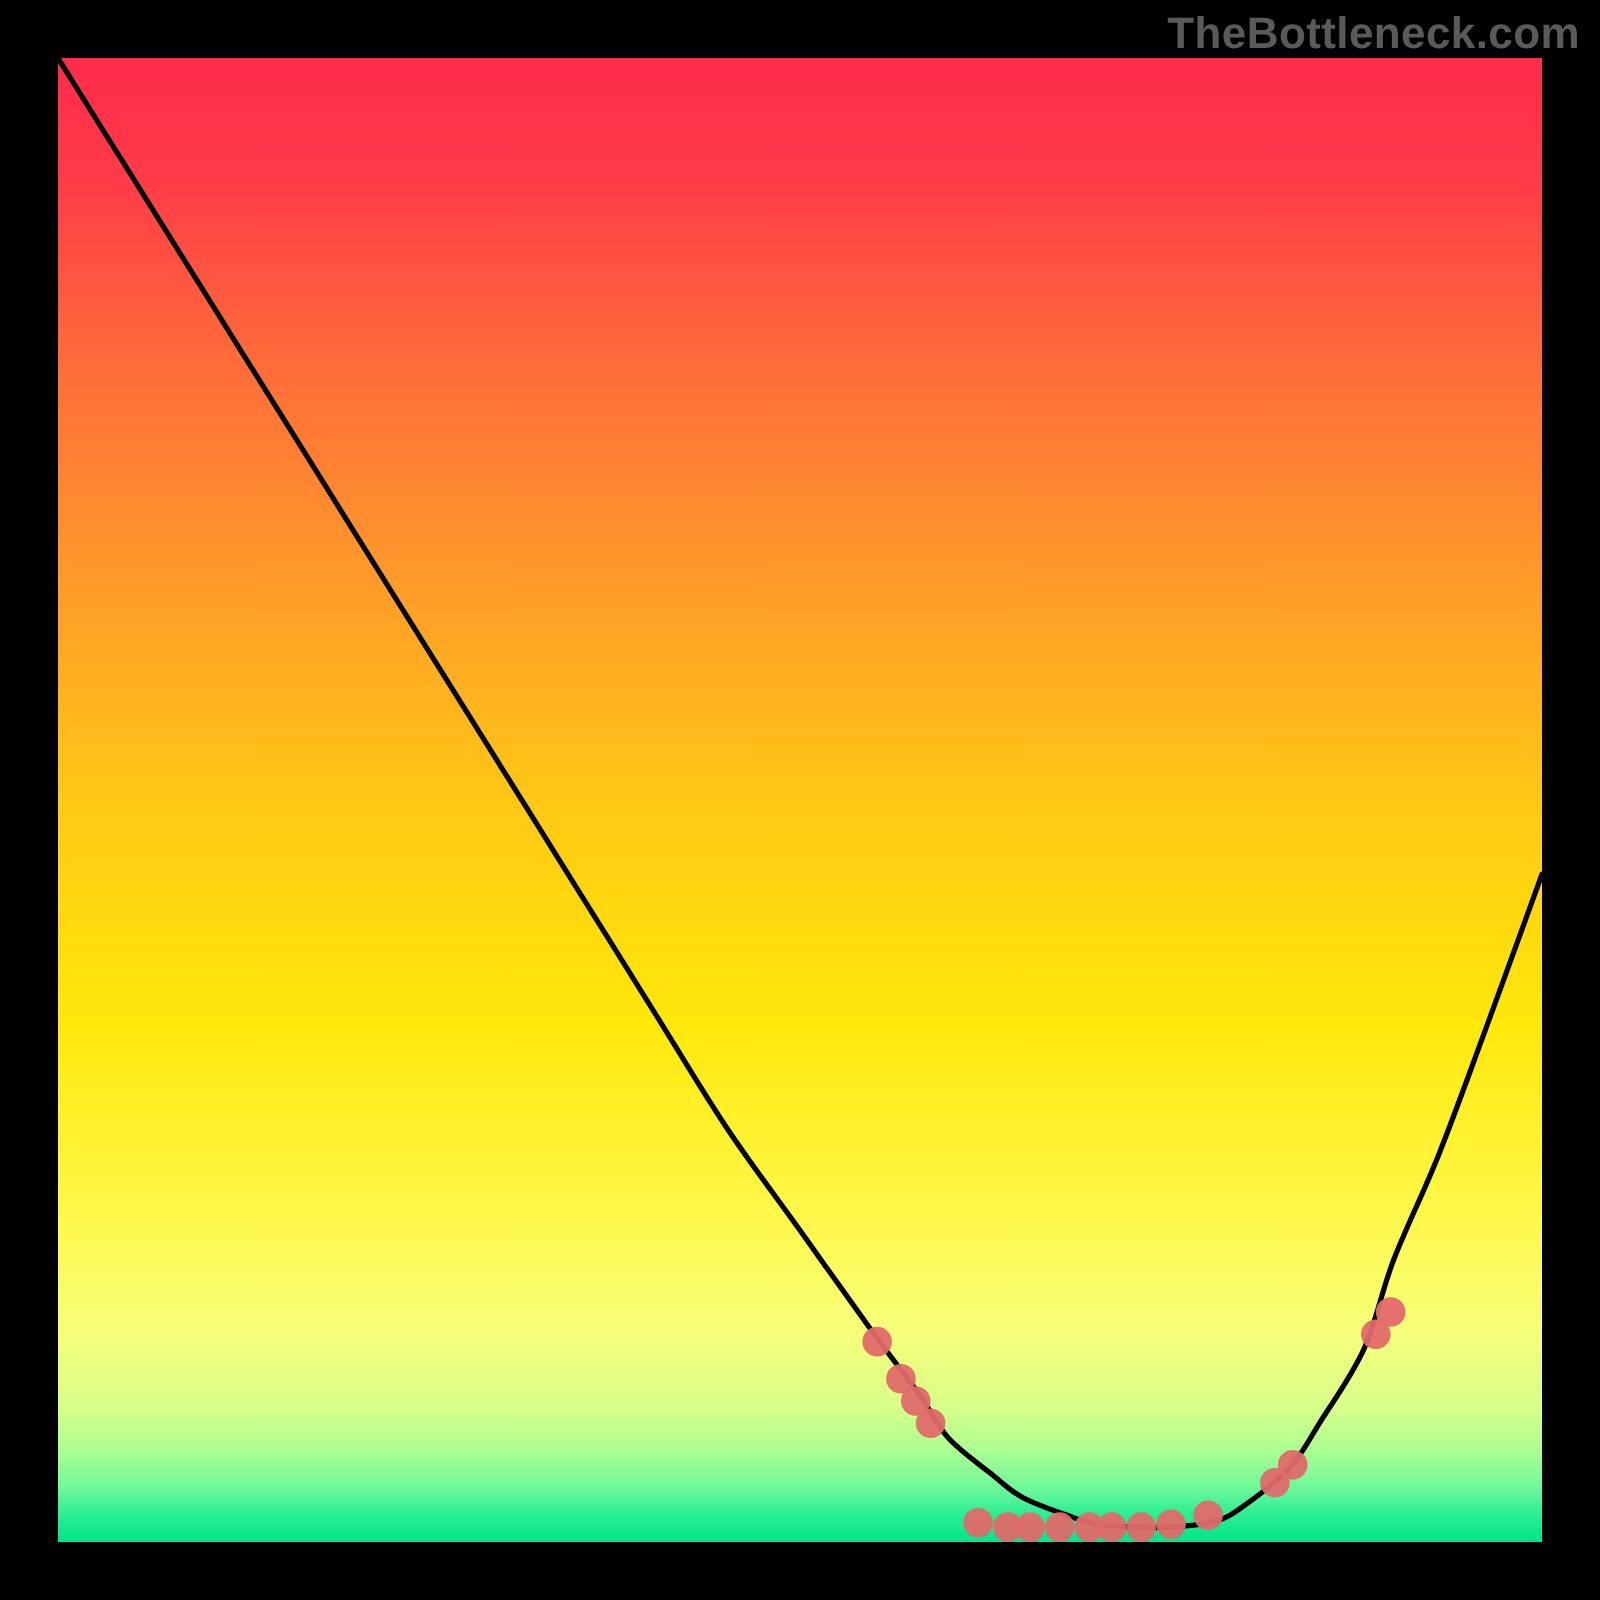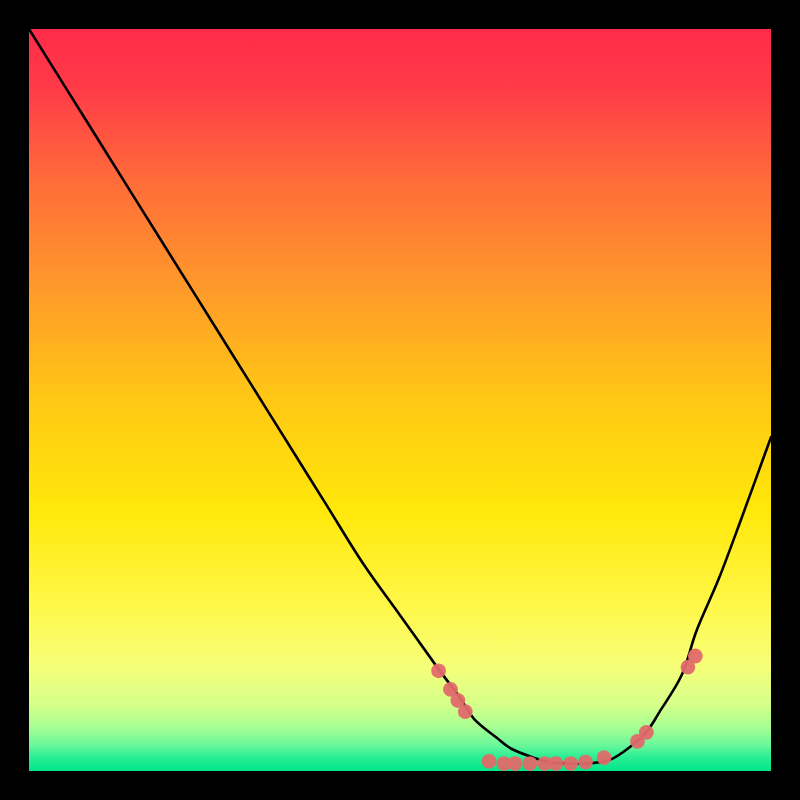--- a/index.html
+++ b/index.html
@@ -42,20 +42,21 @@
     top: 0;
     width: 742px;
     height: 742px;
     z-index: 5;
   }
 </style>
 </head>
 <body>
 
 <div class="frame">
+  <div class="watermark">TheBottleneck.com</div>
   <div class="plot-outer">
     <svg class="plot" viewBox="0 0 742 742" preserveAspectRatio="none">
       <defs>
         <linearGradient id="bg-grad" x1="0" y1="0" x2="0" y2="1">
           <stop offset="0%" stop-color="#ff2b4a"></stop>
           <stop offset="8%" stop-color="#ff3b48"></stop>
           <stop offset="20%" stop-color="#ff6a3a"></stop>
           <stop offset="35%" stop-color="#ff9a2a"></stop>
           <stop offset="50%" stop-color="#ffc814"></stop>
           <stop offset="65%" stop-color="#ffe80a"></stop>

